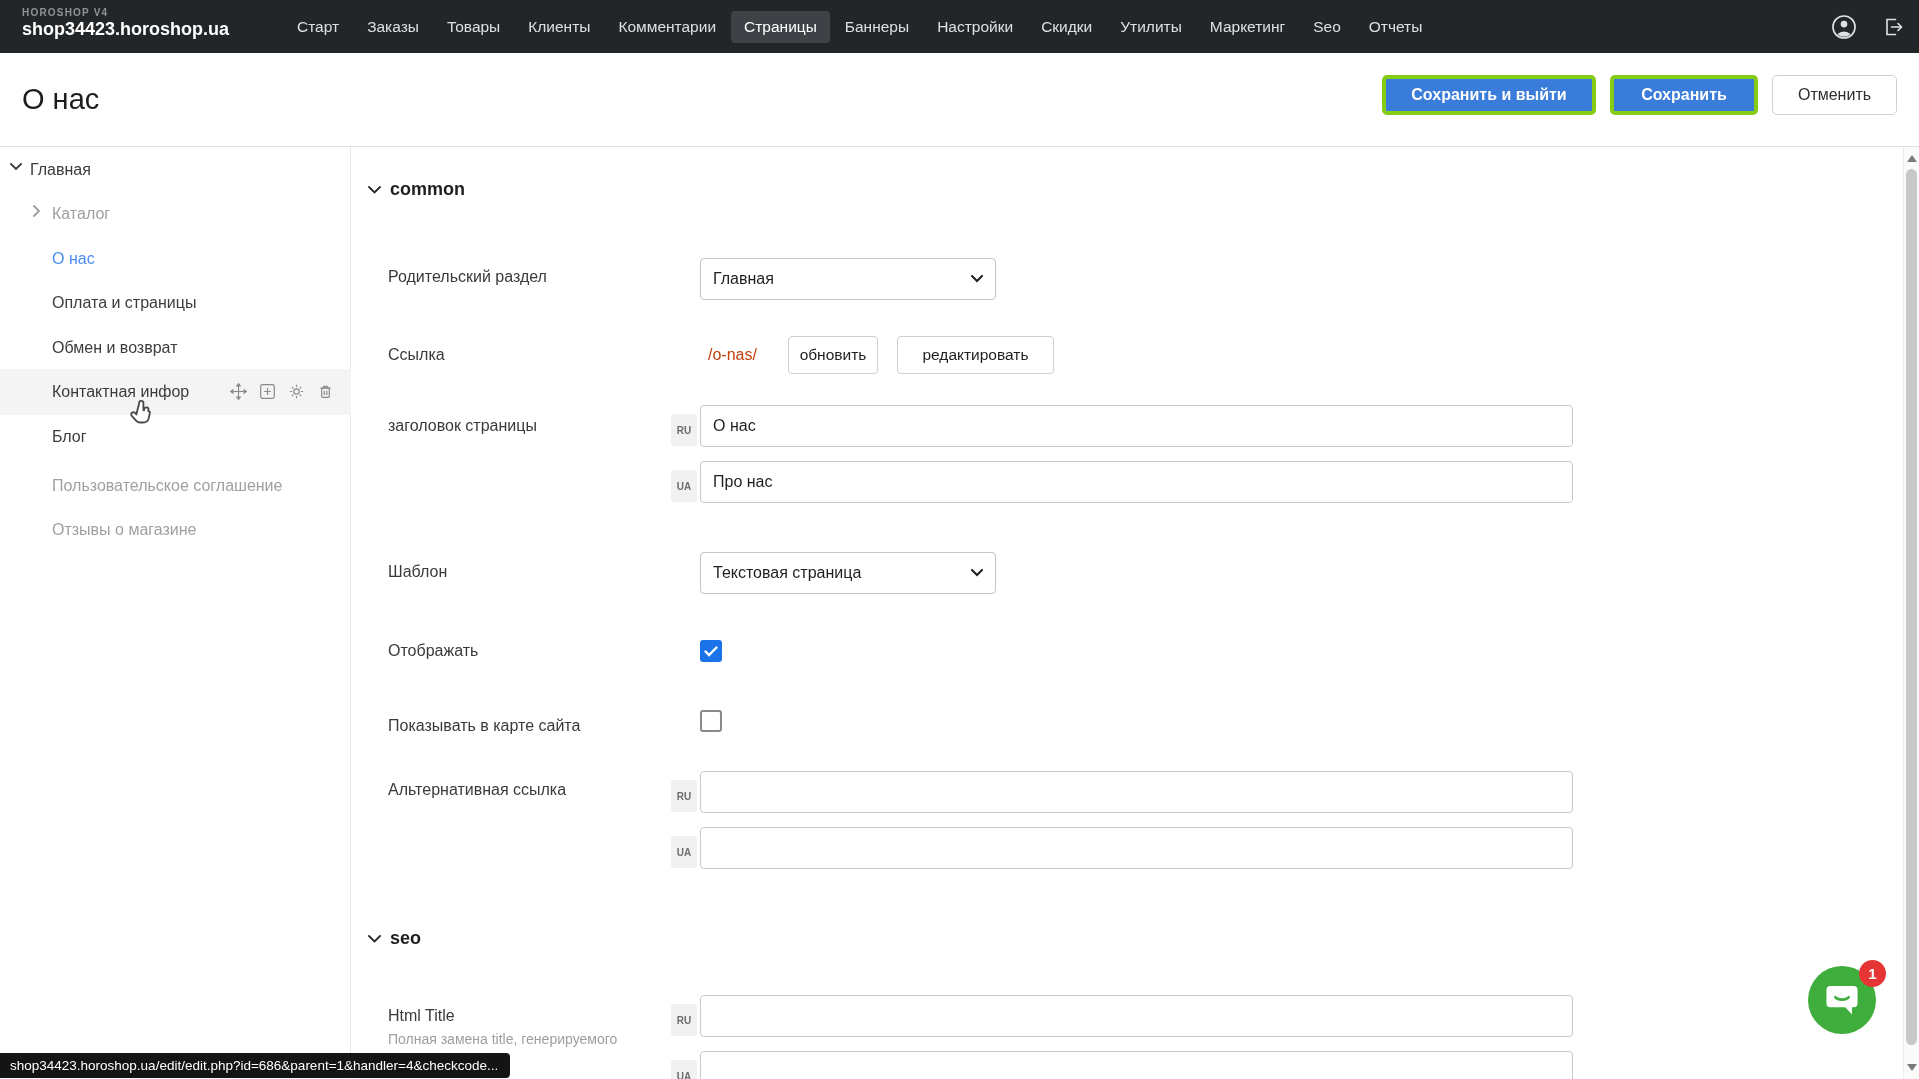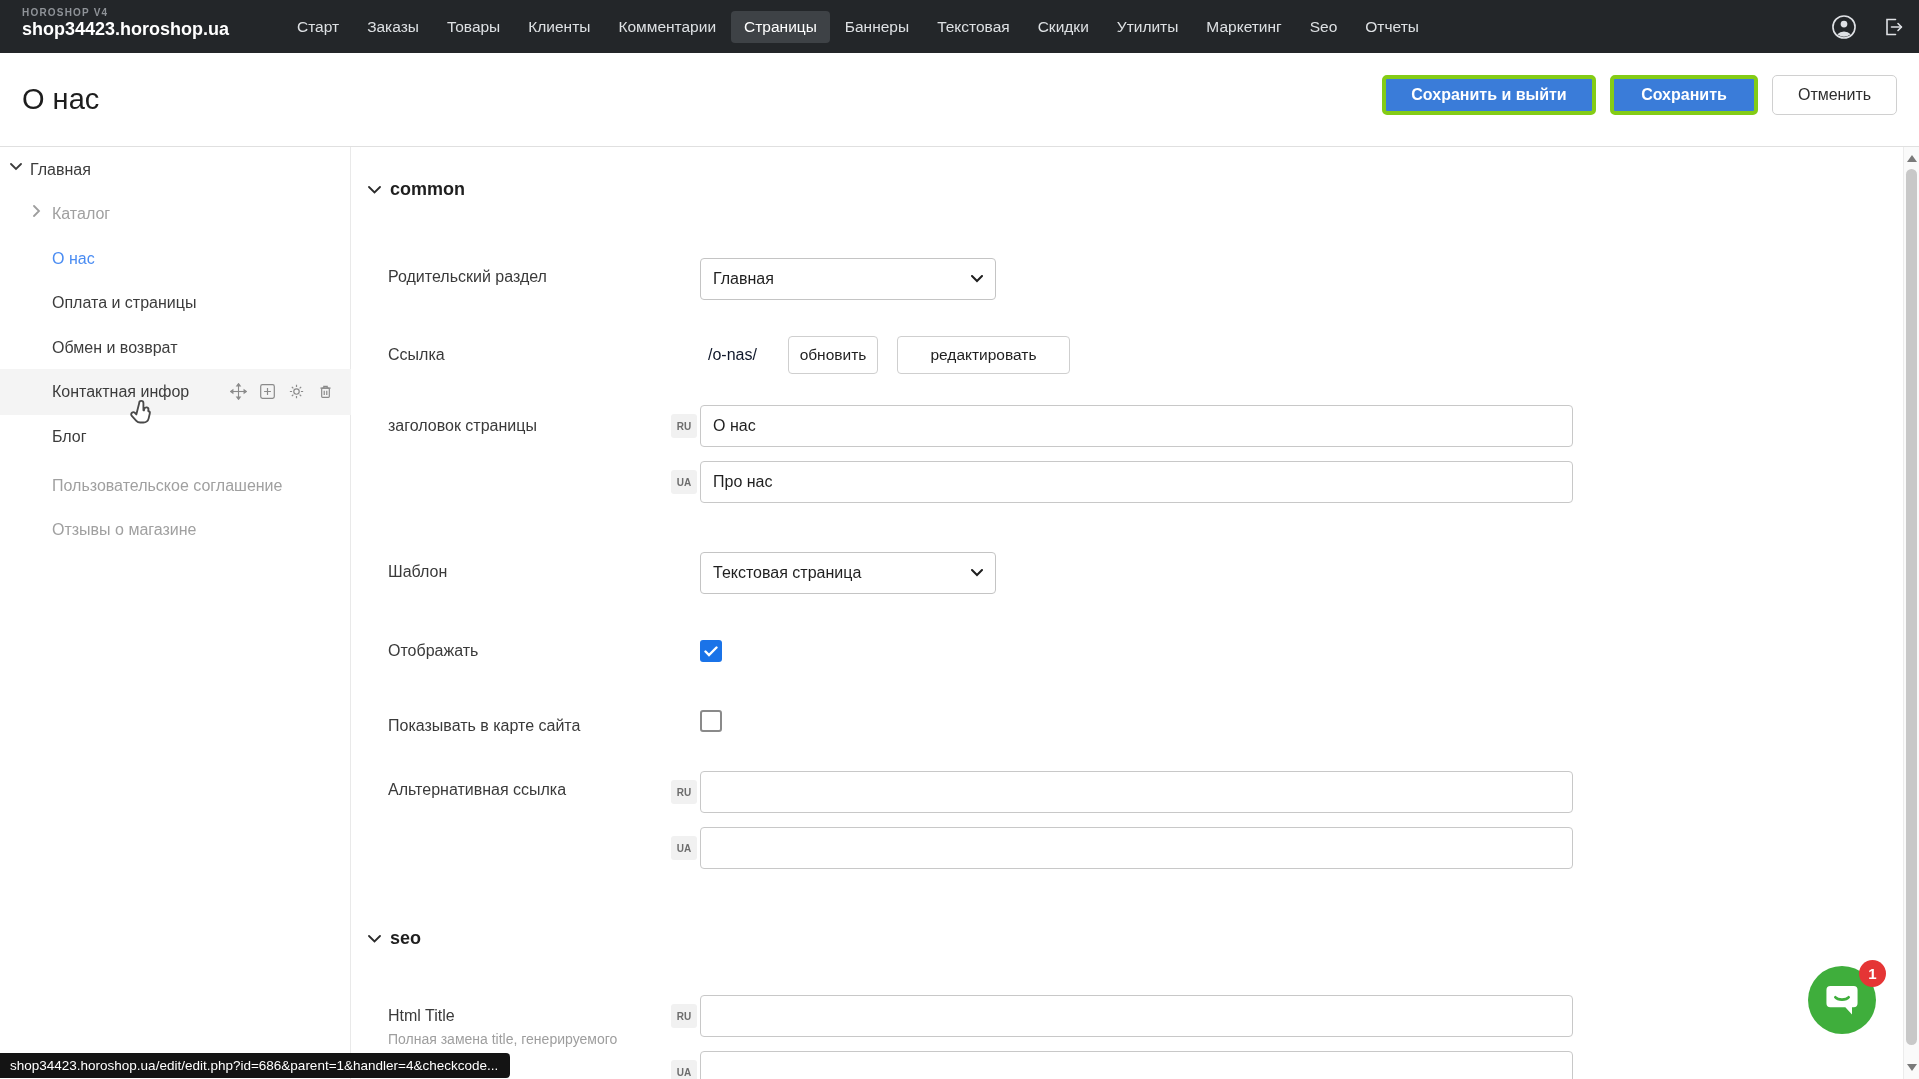--- a/index.html
+++ b/index.html
@@ -42,23 +42,23 @@
   .content { position:absolute; left:351px; top:147px; width:1552px; height:932px; background:#fff; overflow:hidden; }
   .section-head { position:absolute; display:flex; align-items:center; gap:9px; }
   .section-title { font-size:18px; font-weight:bold; color:#1f1f1f; }
   .flabel { position:absolute; left:37px; font-size:16px; color:#3a3a3a; line-height:20px; white-space:nowrap; }
   .fhint { position:absolute; left:37px; font-size:14px; color:#9e9e9e; white-space:nowrap; }
   .selectbox { position:absolute; left:349px; width:296px; height:42px; border:1px solid #c4c4c4; border-radius:4px;
     background:#fff; display:flex; align-items:center; padding:0 12px; font-size:16px; color:#1f1f1f; }
   .selectbox .sel-chev { margin-left:auto; display:flex; }
   .tinput { position:absolute; left:349px; width:873px; height:42px; border:1px solid #c8c8c8; border-radius:4px;
     background:#fff; font-size:16px; color:#1f1f1f; padding:0 12px; font-family:"Liberation Sans","DejaVu Sans",sans-serif; outline:none; }
-  .lang-badge { position:absolute; left:320px; width:26px; height:24px; background:#f1f1f1; border-radius:3px;
+  .lang-badge { position:absolute; left:320px; width:26px; height:32px; background:#f1f1f1; border-radius:3px;
     font-size:10px; font-weight:bold; color:#6d6d6d; display:flex; align-items:center; justify-content:center; }
-  .link-path { position:absolute; left:357px; font-size:16px; color:#0f172a; line-height:20px; }
+  .link-path { position:absolute; left:357px; font-size:16px; color:#c2410c; line-height:20px; }
   .btn-small { position:absolute; height:38px; background:#fff; border:1px solid #cfcfcf; border-radius:4px;
     font-size:15.5px; color:#1f1f1f; display:flex; align-items:center; justify-content:center; }
   .checkbox { position:absolute; left:349px; width:22px; height:22px; border-radius:3px; }
   .checkbox.checked { background:#1a73e8; display:flex; align-items:center; justify-content:center; }
   .checkbox.unchecked { background:#fff; border:2px solid #8a8a8a; }
 
   
   .scrollbar { position:absolute; left:1903px; top:147px; width:16px; height:932px; background:#fafafa; border-left:1px solid #ececec; }
   .scroll-arrow { position:absolute; left:3px; width:0; height:0; border-left:5px solid transparent; border-right:5px solid transparent; }
   .scroll-up { top:8px; border-bottom:7px solid #7a7a7a; }
@@ -86,21 +86,21 @@
       <div class="logo-domain">shop34423.horoshop.ua</div>
     </div>
     <div class="topmenu">
       <span class="topmenu-item">Старт</span>
       <span class="topmenu-item">Заказы</span>
       <span class="topmenu-item">Товары</span>
       <span class="topmenu-item">Клиенты</span>
       <span class="topmenu-item">Комментарии</span>
       <span class="topmenu-item active">Страницы</span>
       <span class="topmenu-item">Баннеры</span>
-      <span class="topmenu-item">Текстовая</span>
+      <span class="topmenu-item">Настройки</span>
       <span class="topmenu-item">Скидки</span>
       <span class="topmenu-item">Утилиты</span>
       <span class="topmenu-item">Маркетинг</span>
       <span class="topmenu-item">Seo</span>
       <span class="topmenu-item">Отчеты</span>
     </div>
     <div class="topbar-right">
       <span class="topbar-icon">
         <svg viewBox="0 0 24 24" width="26" height="26">
             <circle cx="12" cy="12" r="10.2" fill="none" stroke="#dfe1e5" stroke-width="1.5"></circle>
@@ -210,21 +210,21 @@
       <span class="sel-chev">
         <svg viewBox="0 0 12 8" width="12" height="8">
             <path d="M1 1l5 5 5-5" fill="none" stroke="#1f1f1f" stroke-width="2" stroke-linecap="round"></path>
           </svg>
       </span>
     </div>
 
     <div class="flabel" style="top:198px;">Ссылка</div>
     <div class="link-path" style="top:198px;">/o-nas/</div>
     <div class="btn-small" style="left:437px; top:189px; width:90px;">обновить</div>
-    <div class="btn-small" style="left:546px; top:189px; width:173px;">редактировать</div>
+    <div class="btn-small" style="left:546px; top:189px; width:157px;">редактировать</div>
 
     <div class="flabel" style="top:269px;">заголовок страницы</div>
     <div class="lang-badge" style="top:267px;">RU</div>
     <input class="tinput" style="top: 258px;" type="text" value="О нас">
     <div class="lang-badge" style="top:323px;">UA</div>
     <input class="tinput" style="top: 314px;" type="text" value="Про нас">
 
     <div class="flabel" style="top:415px;">Шаблон</div>
     <div class="selectbox" style="top:405px;">
       <span>Текстовая страница</span>

